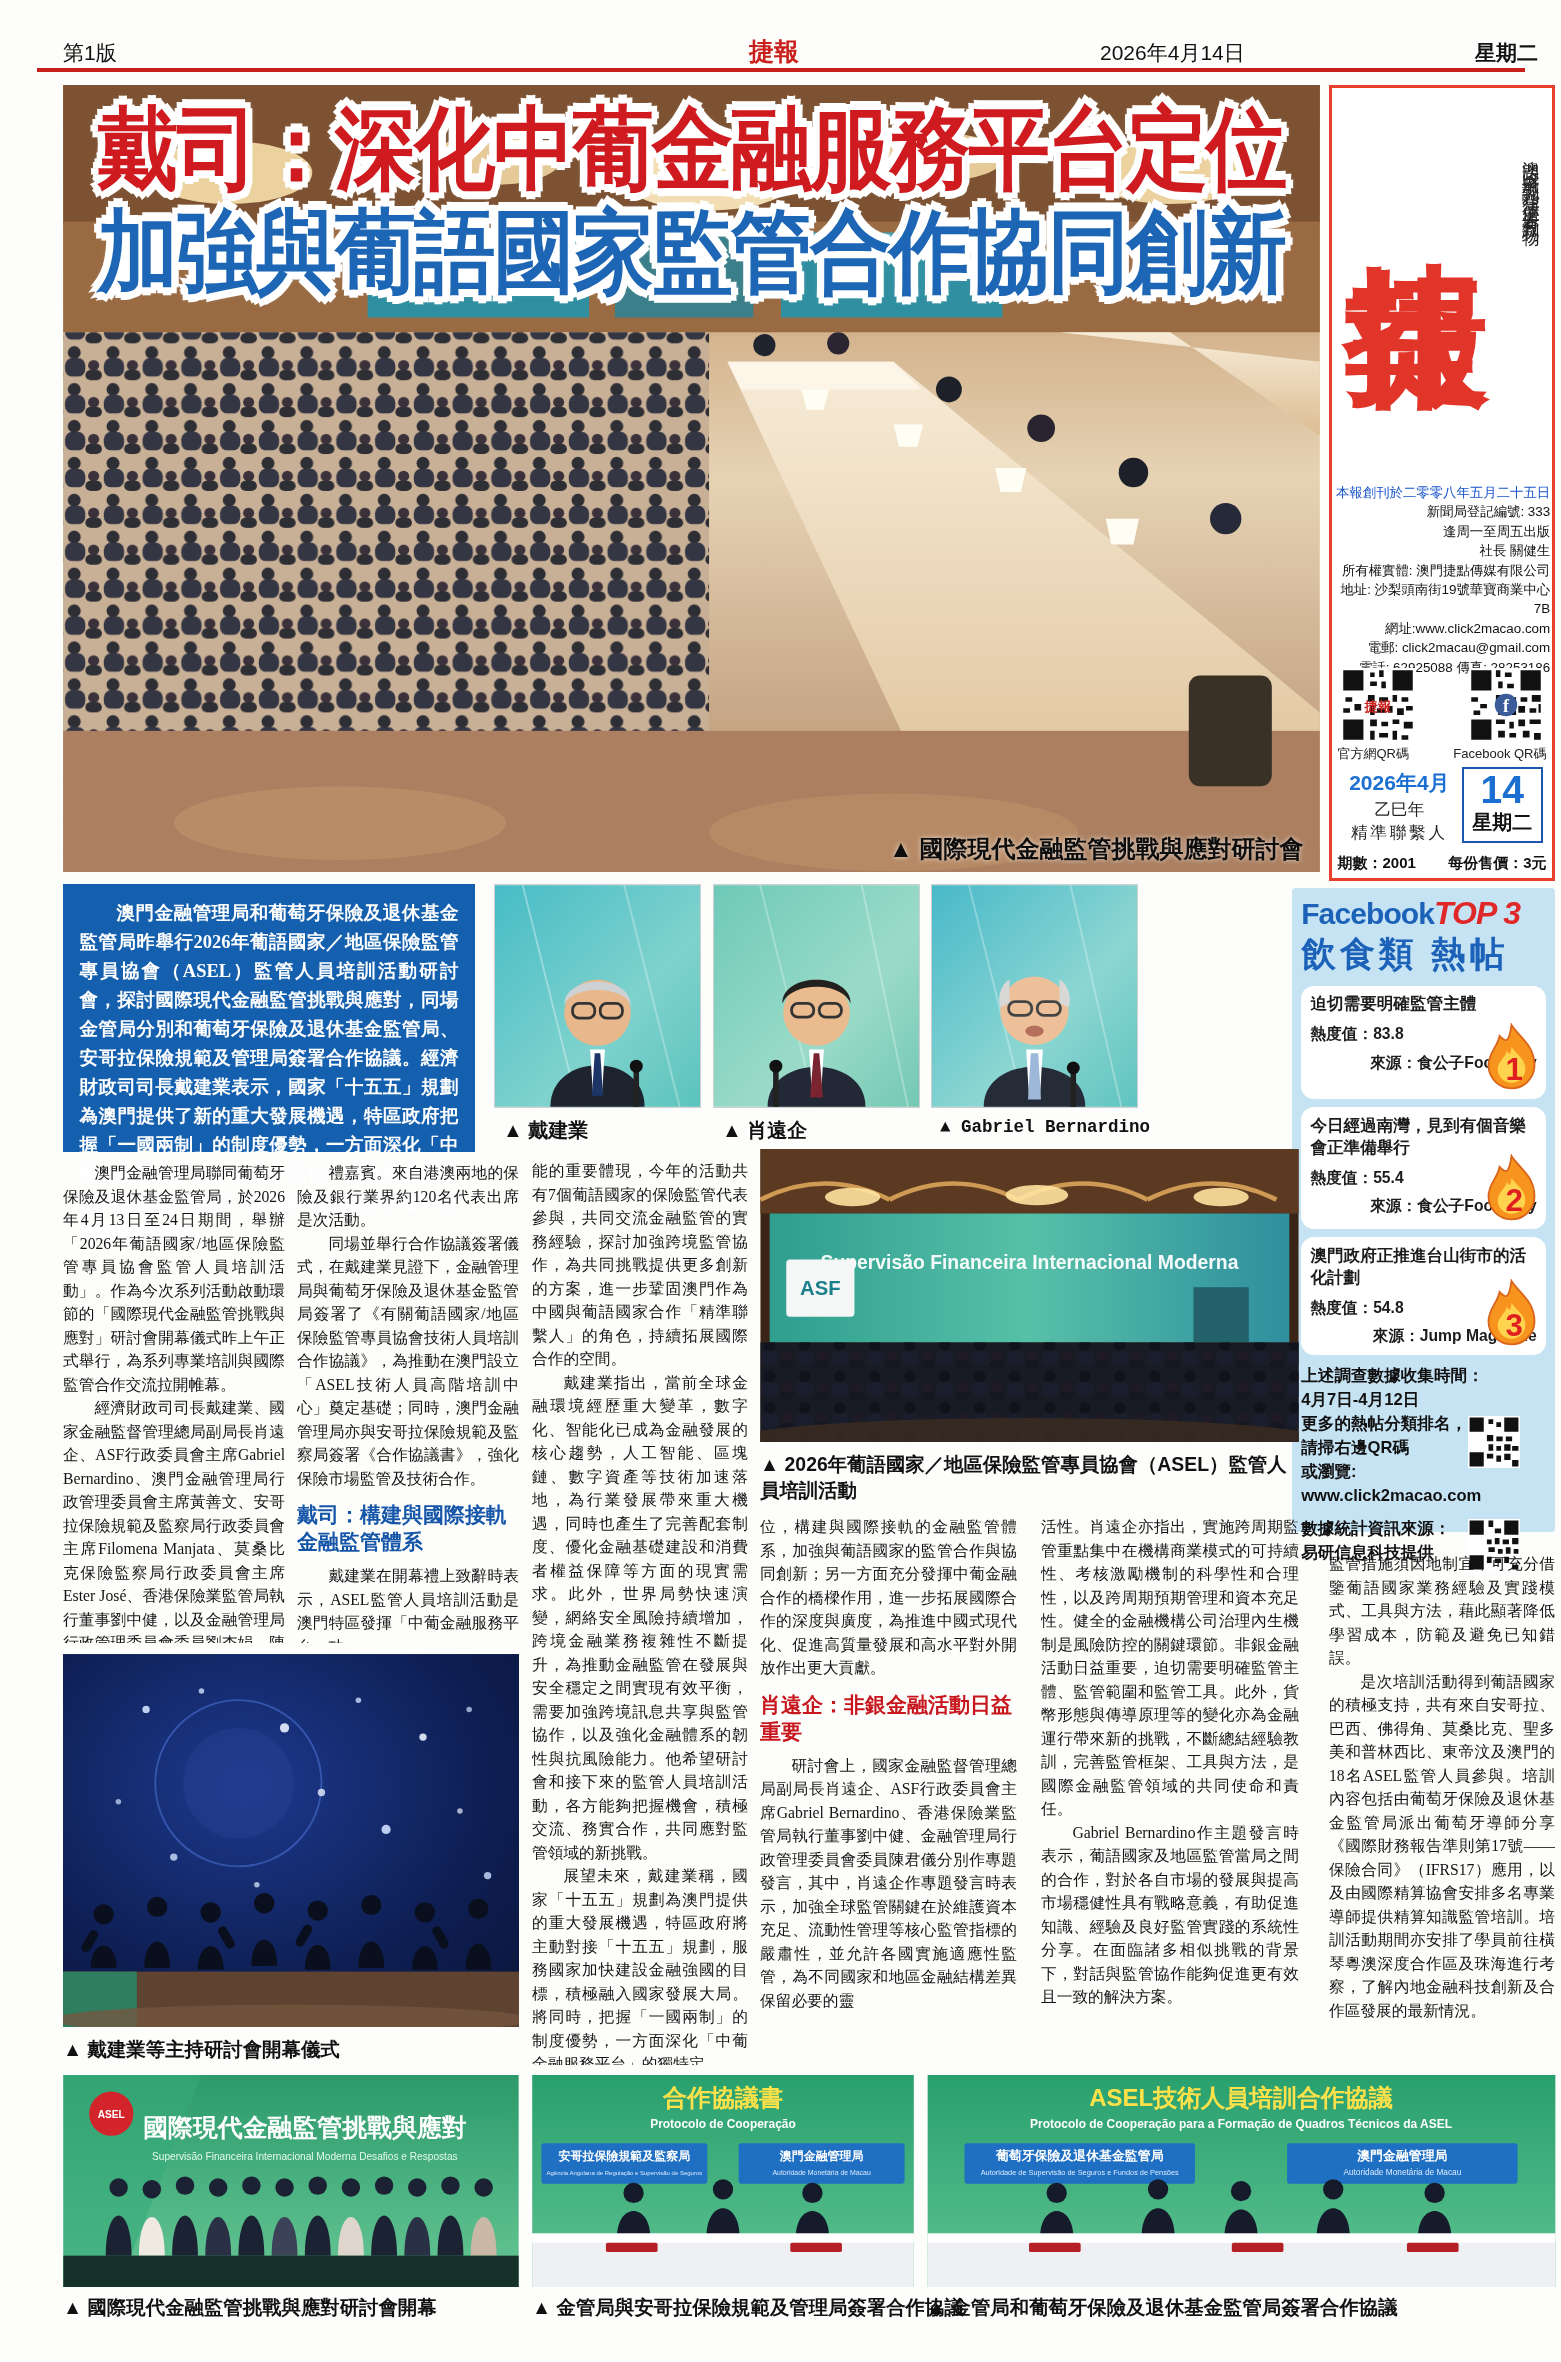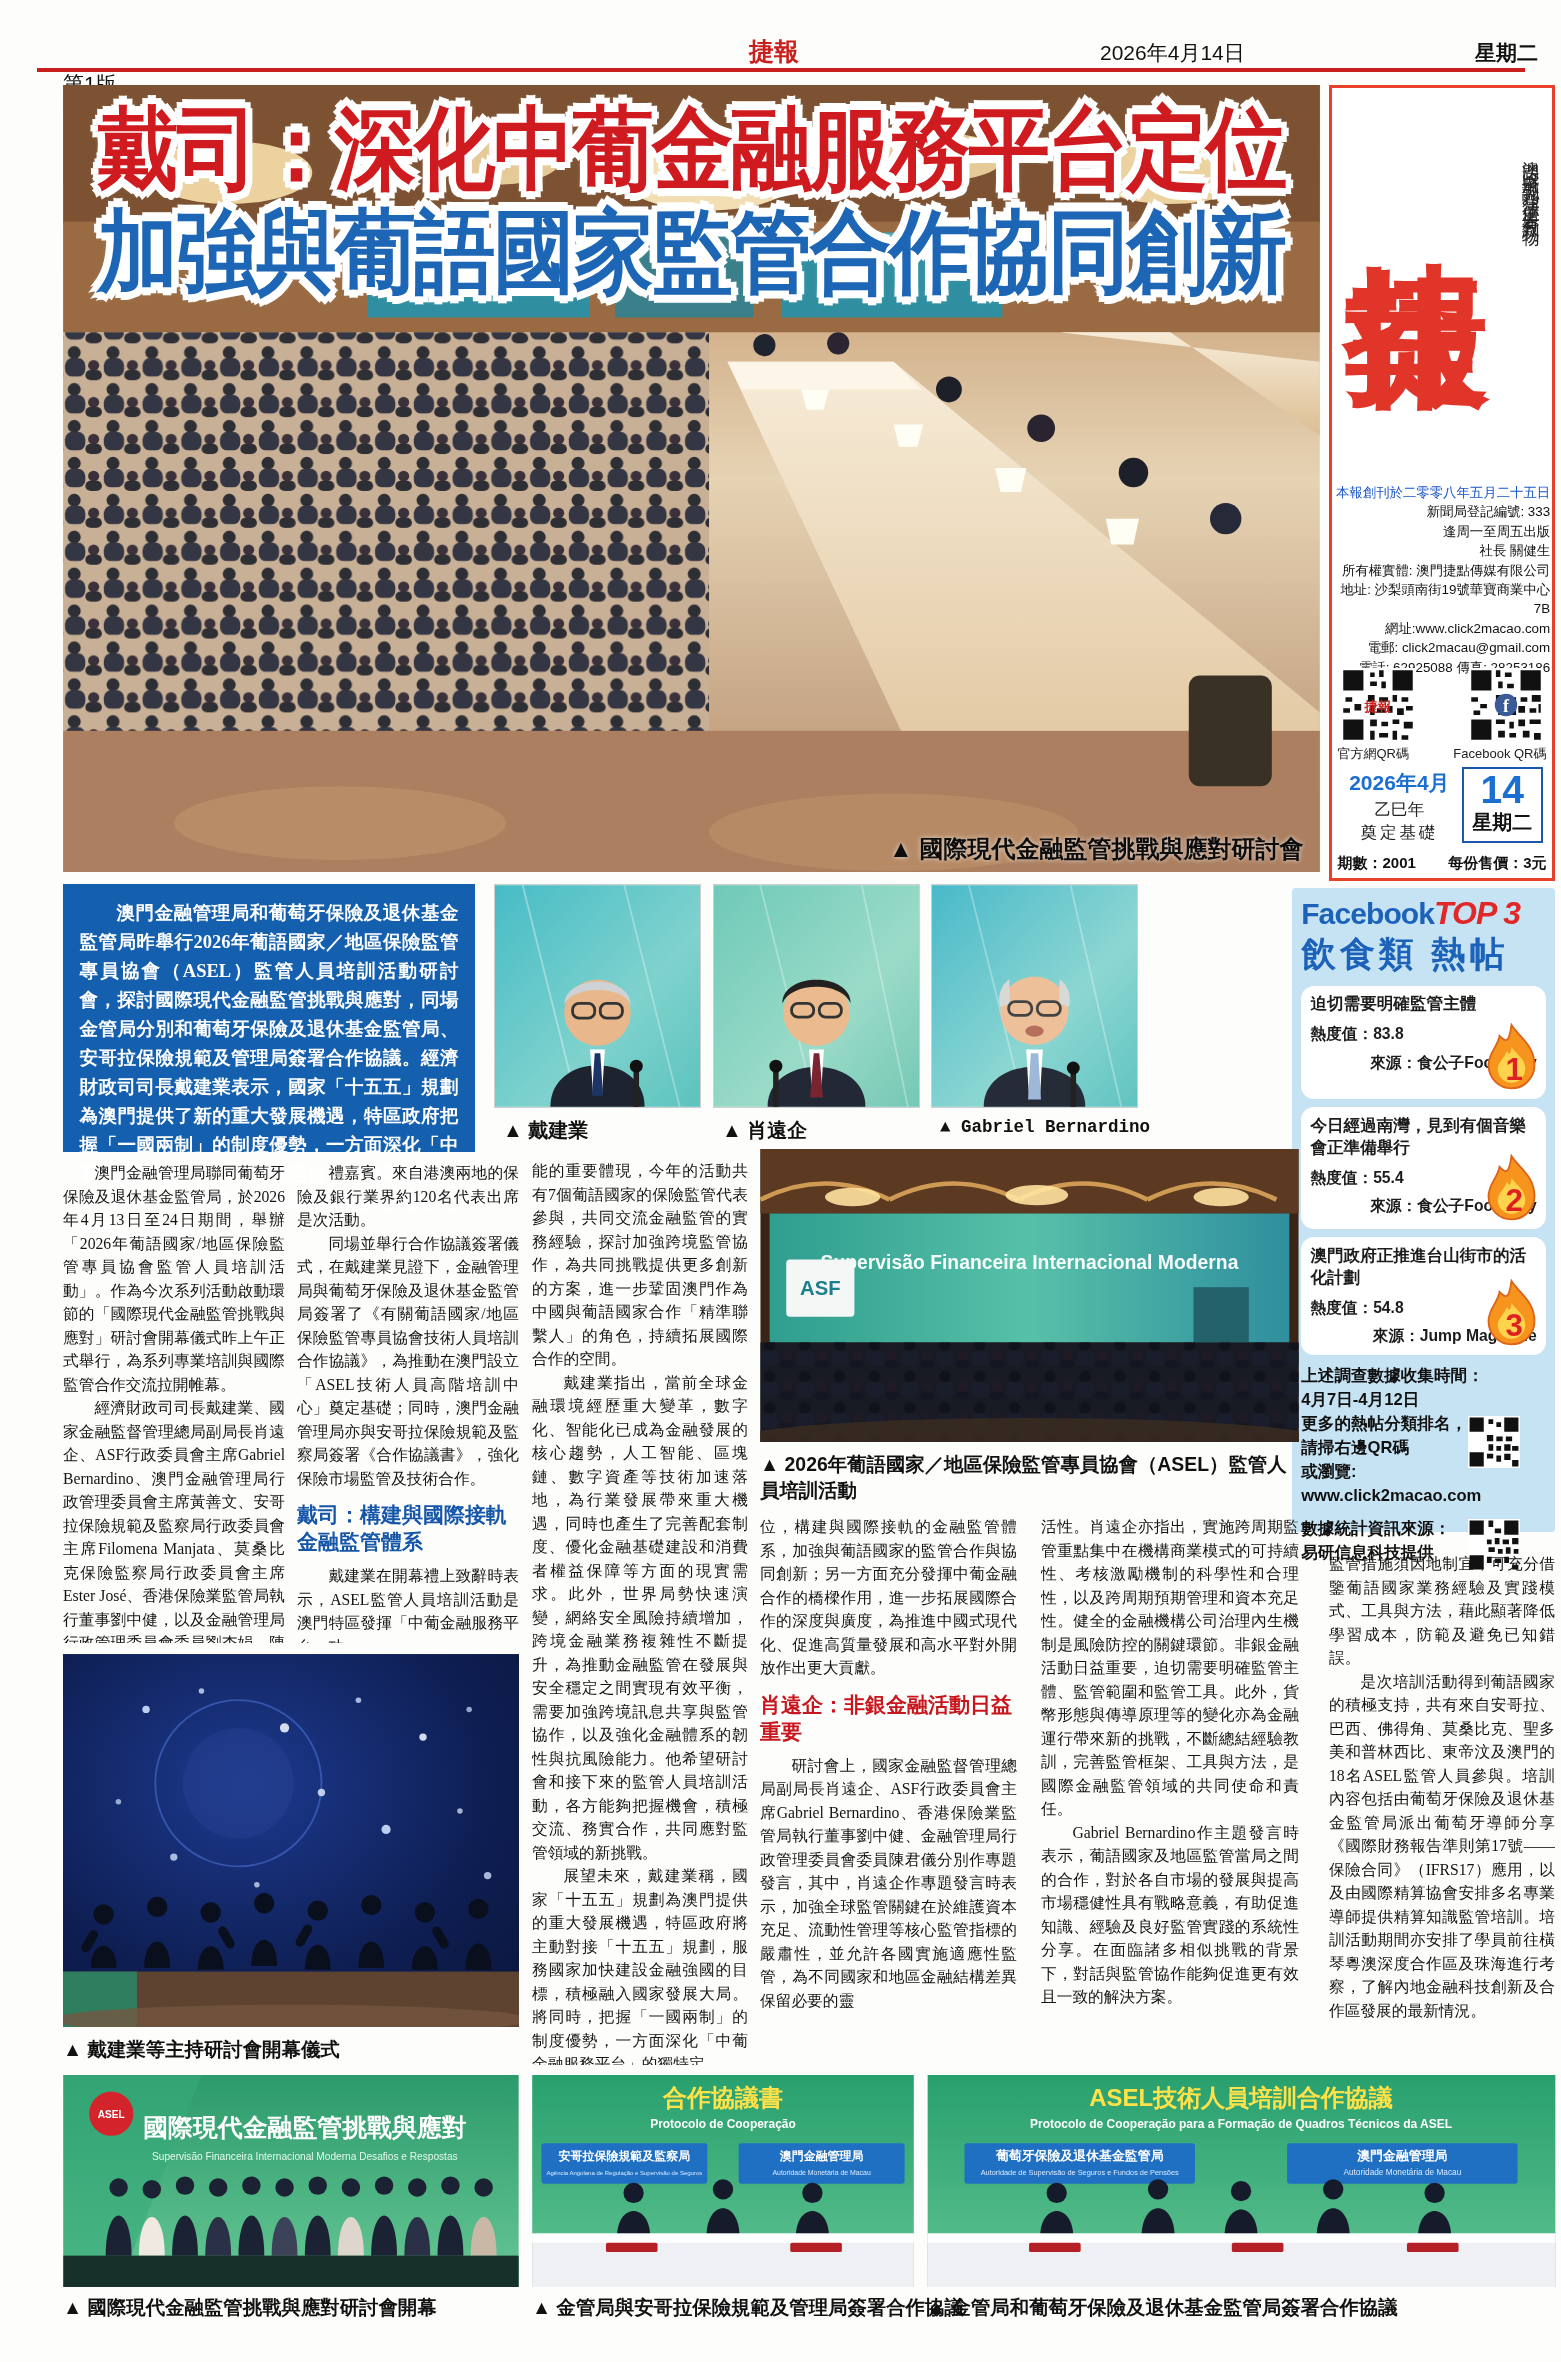--- a/index.html
+++ b/index.html
@@ -86,21 +86,21 @@
   
   .figphoto{position:absolute;overflow:hidden;}
   .figcap{position:absolute;font-family:"Liberation Sans",sans-serif;font-weight:bold;font-size:19.4px;color:#111;}
   .qr-svg{display:block;}
 </style>
 </head>
 <body>
 
 <div class="page">
 
-  <div class="hdr-txt" style="left:63px;margin-top:31px;">第1版</div>
+  <div class="hdr-txt" style="left:63px;">第1版</div>
   <div class="hdr-txt hdr-paper" style="left:749px;top:35px;">捷報</div>
   <div class="hdr-txt" style="left:1100px;">2026年4月14日</div>
   <div class="hdr-txt" style="left:1475px;font-weight:bold;">星期二</div>
   <div class="red-rule"></div>
 
   <figure class="main-photo" style="margin:0;">
     <svg width="1257" height="787" viewBox="0 0 1362 853">
       <defs>
         <linearGradient id="hall" x1="0" y1="0" x2="0" y2="1">
           <stop offset="0" stop-color="#8a5c38"></stop>
@@ -185,21 +185,21 @@
       </svg>
     </div>
     <div class="qr-lbl-row">
       <span>官方網QR碼</span>
       <span>Facebook QR碼</span>
     </div>
     <div class="cal">
       <div class="cal-left">
         <div class="cal-month">2026年4月</div>
         <div class="cal-lunar">乙巳年</div>
-        <div class="cal-lunar2">奠定基礎</div>
+        <div class="cal-lunar2">精準聯繫人</div>
       </div>
       <div class="cal-day-box">
         <div class="cal-day">14</div>
         <div class="cal-wd">星期二</div>
       </div>
     </div>
     <div class="issue-row">
       <span>期數：2001</span>
       <span>每份售價：3元</span>
     </div>

